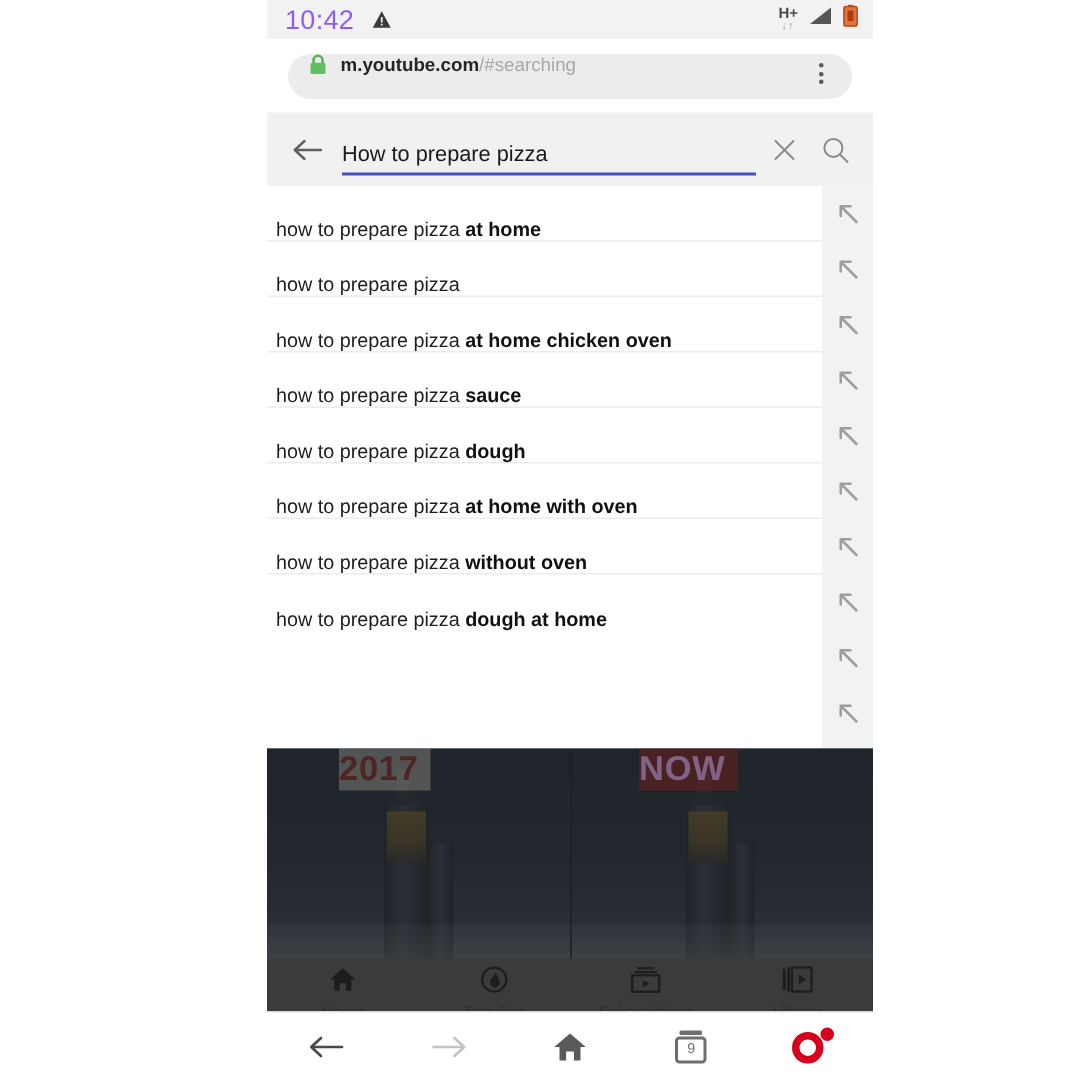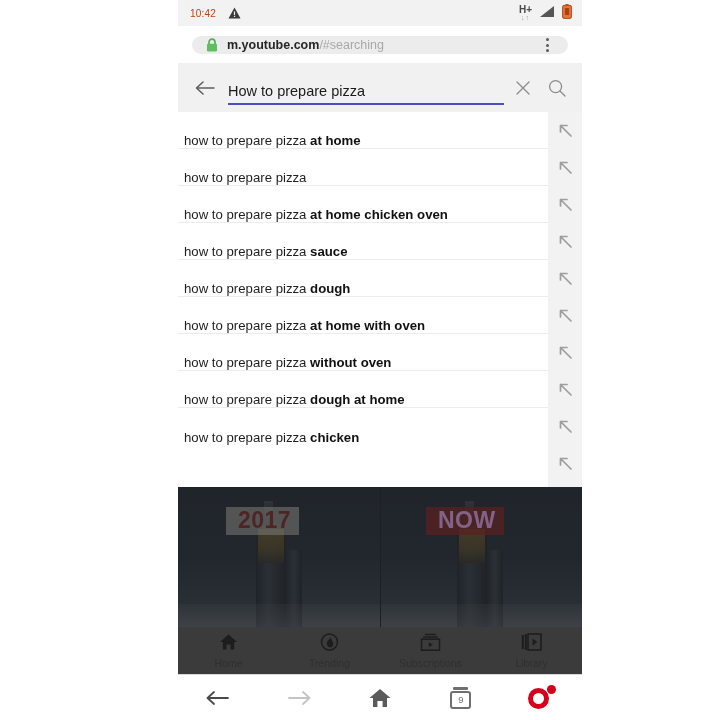--- a/index.html
+++ b/index.html
@@ -25,22 +25,22 @@
   
   .statusbar {
     position: relative;
     height: 26px;
     background: #f2f2f2;
     display: flex;
     align-items: center;
     padding: 0 10px 0 12px;
   }
   .sb-time {
-    font-size: 10px;
-    color: #c2410c;
+    font-size: 18px;
+    color: #8b5cf6;
     letter-spacing: .2px;
   }
   .sb-warn { margin-left: 12px; display: flex; align-items: center; }
   .sb-right {
     margin-left: auto;
     display: flex;
     align-items: center;
     gap: 7px;
   }
   .sb-hplus {
@@ -49,25 +49,24 @@
   }
   .sb-hplus .h { font-size: 10px; color: #4a4a4a; font-weight: 600; }
   .sb-hplus .arrows { font-size: 7px; color: #9a9a9a; letter-spacing: 1px; margin-top: -1px;}
 
   
   .urlbar-wrap {
     background: #ffffff;
     padding: 10px 14px 9px 14px;
   }
   .urlbar {
-    height: 18px;
+    height: 30px;
     background: #ececec;
     border-radius: 17px;
     display: flex;
-    align-items: center;
     padding: 0 8px 0 14px;
   }
   .lock { margin-right: 9px; display: flex; }
   .url-text {
     font-size: 12.5px;
     white-space: nowrap;
     overflow: hidden;
   }
   .url-host { color: #262626; font-weight: 600; }
   .url-path { color: #a8a8a8; }
@@ -203,23 +202,22 @@
     left: 0; right: 0; bottom: 46px;
     height: 24px;
     background: linear-gradient(to bottom, rgba(90,99,110,.22), rgba(120,128,138,.45));
   }
   .badge {
     position: absolute;
     top: 0;
     font-size: 23px;
     font-weight: 700;
     letter-spacing: .5px;
-    padding: 1px 8px 3px 12px;
+    padding: 1px 8px 3px 0;
     line-height: 1.05;
-    margin-top: 20px;
   }
   .badge-2017 {
     left: 48px;
     background: rgba(225,222,214,.55);
     color: #7c1f1f;
   }
   .badge-now {
     left: 248px;
     background: rgba(150,24,24,.72);
     color: #f0abfc;
@@ -404,23 +402,20 @@
         </div>
         <div class="sugg-row">
           <span class="sugg-text"><span>how to prepare pizza </span><b>at home with oven</b></span>
         </div>
         <div class="sugg-row">
           <span class="sugg-text"><span>how to prepare pizza </span><b>without oven</b></span>
         </div>
         <div class="sugg-row">
           <span class="sugg-text"><span>how to prepare pizza </span><b>dough at home</b></span>
         </div>
-        <div class="sugg-row">
-          <span class="sugg-text"><span>how to prepare pizza </span><b>chicken</b></span>
-        </div>
       </div>
 
       <div class="arrow-col">
         <span class="arrow-cell">
             <svg width="15" height="15" viewBox="0 0 15 15">
               <path d="M13 13 L2.5 2.5 M2.5 2.5 V9 M2.5 2.5 H9" fill="none" stroke="#9e9e9e" stroke-width="1.7" stroke-linecap="round" stroke-linejoin="round"></path>
             </svg>
           </span>
         <span class="arrow-cell">
             <svg width="15" height="15" viewBox="0 0 15 15">

